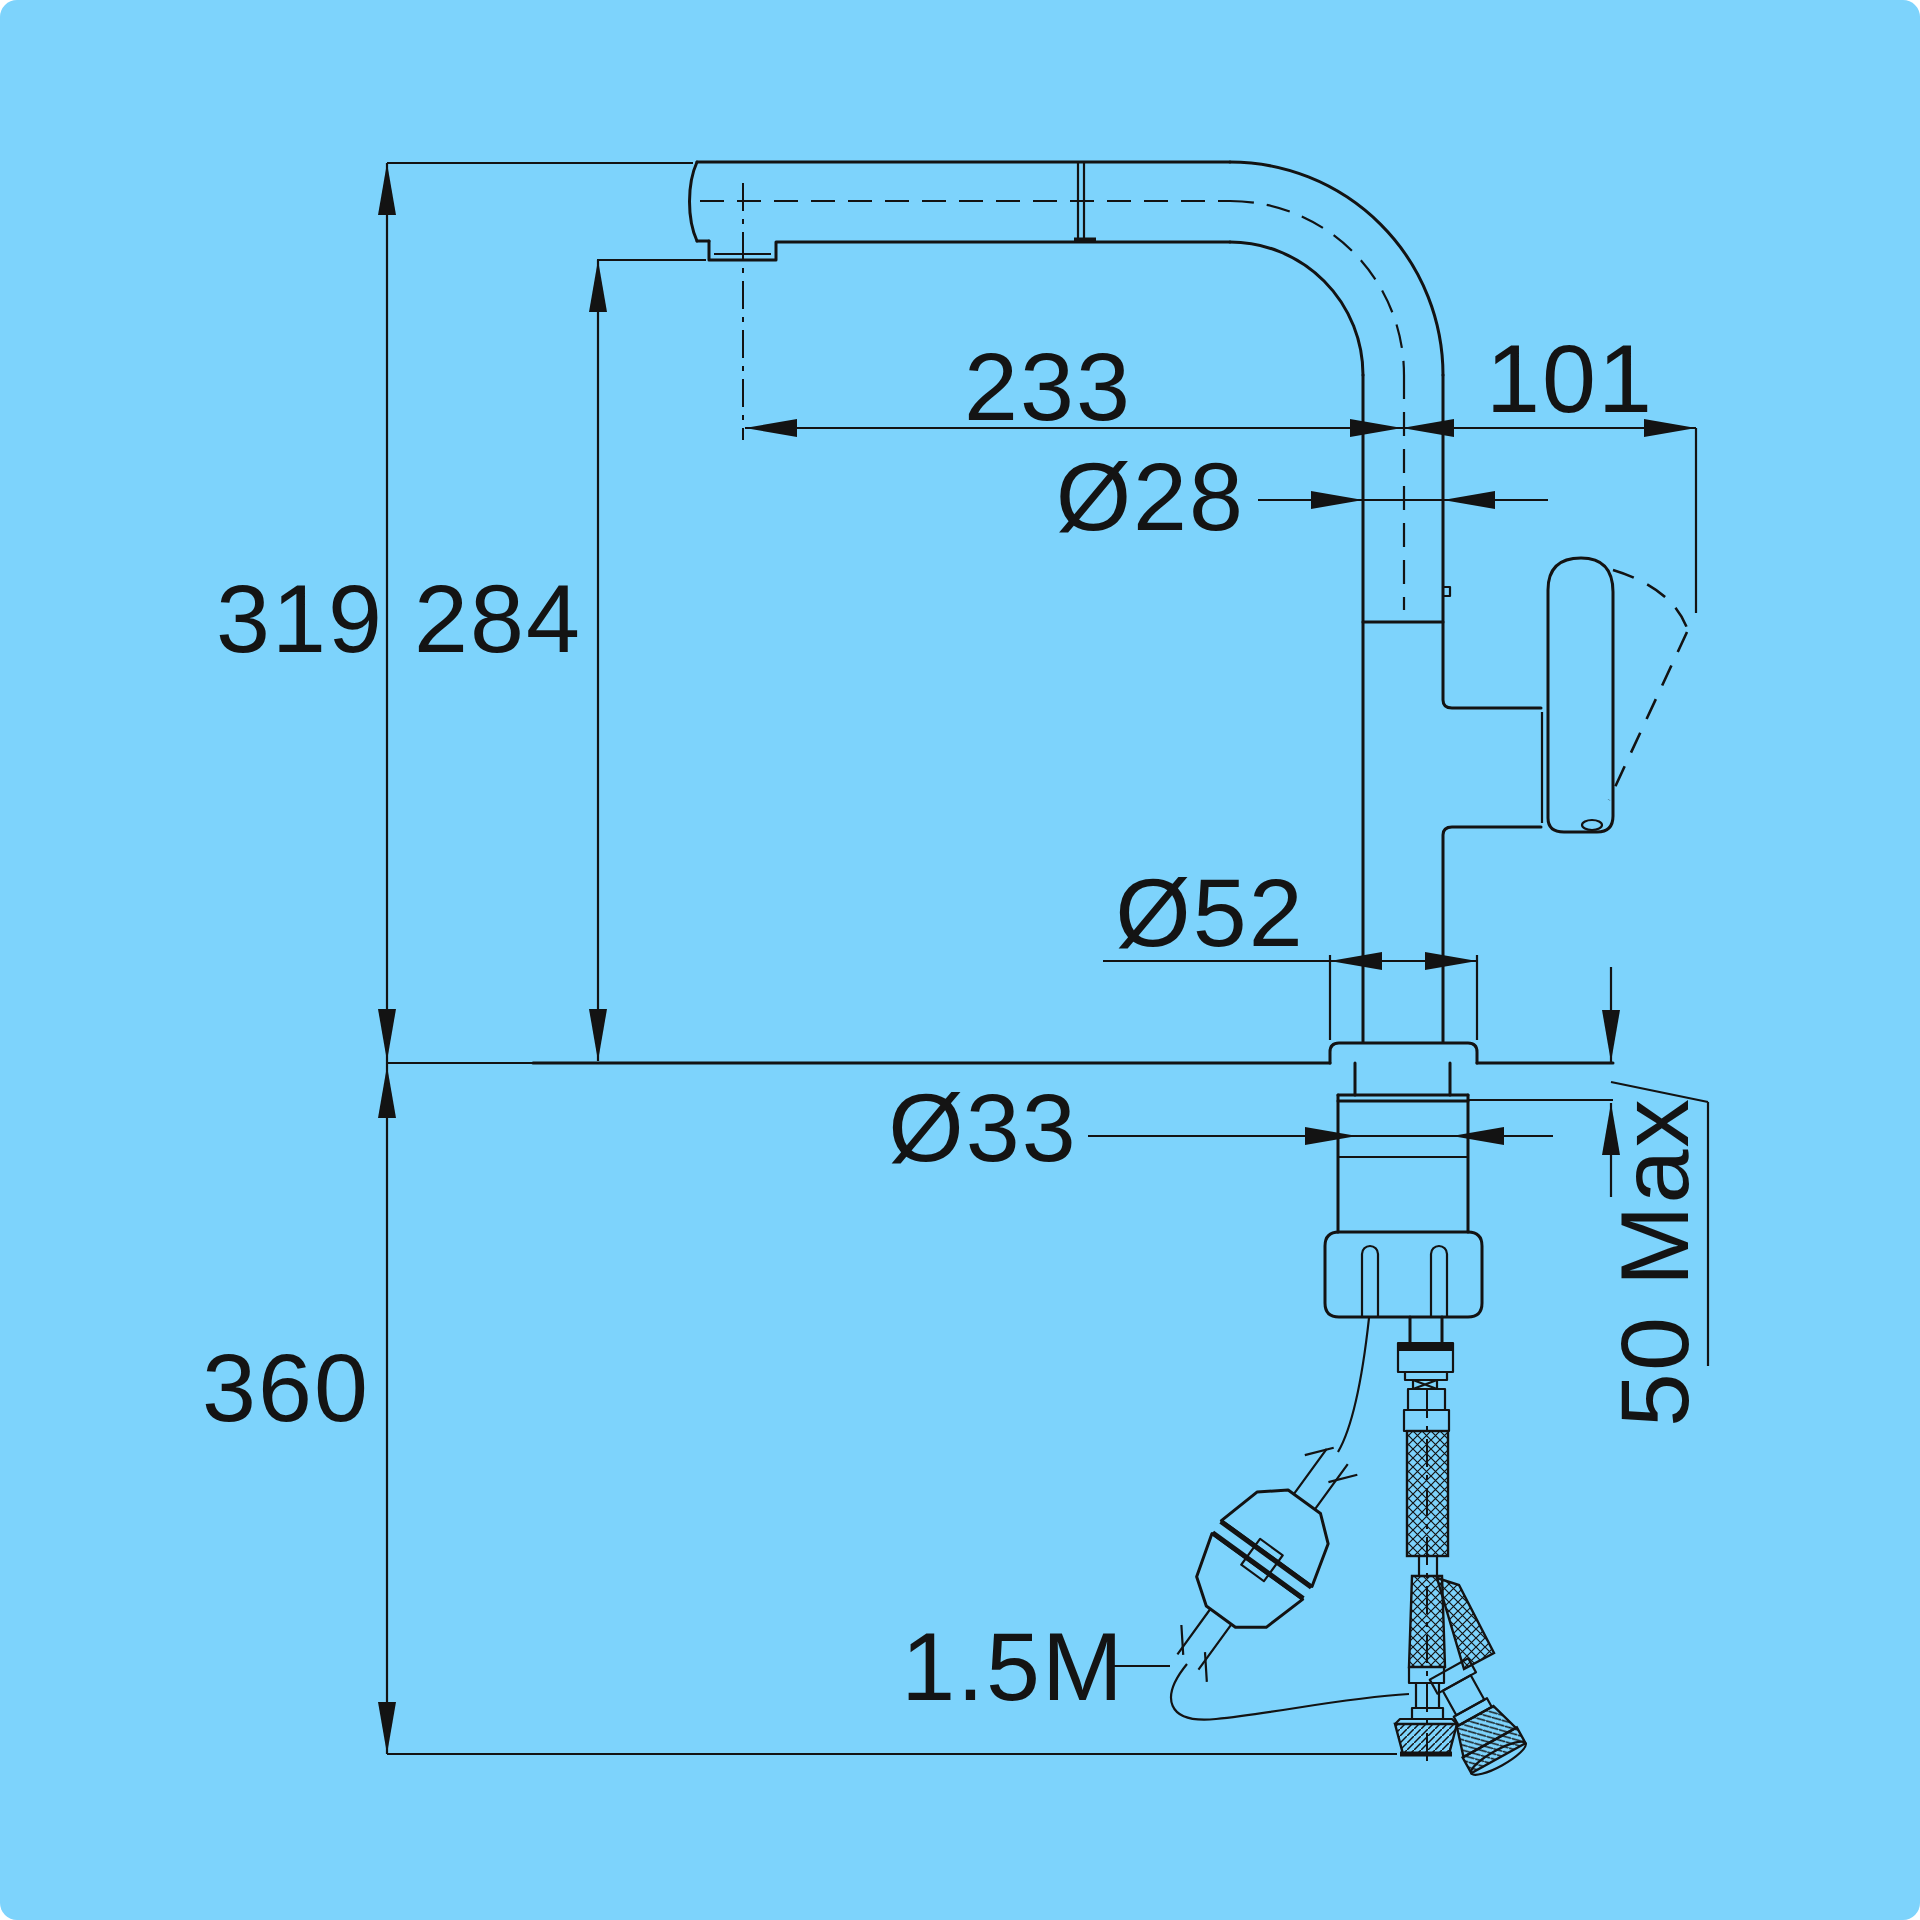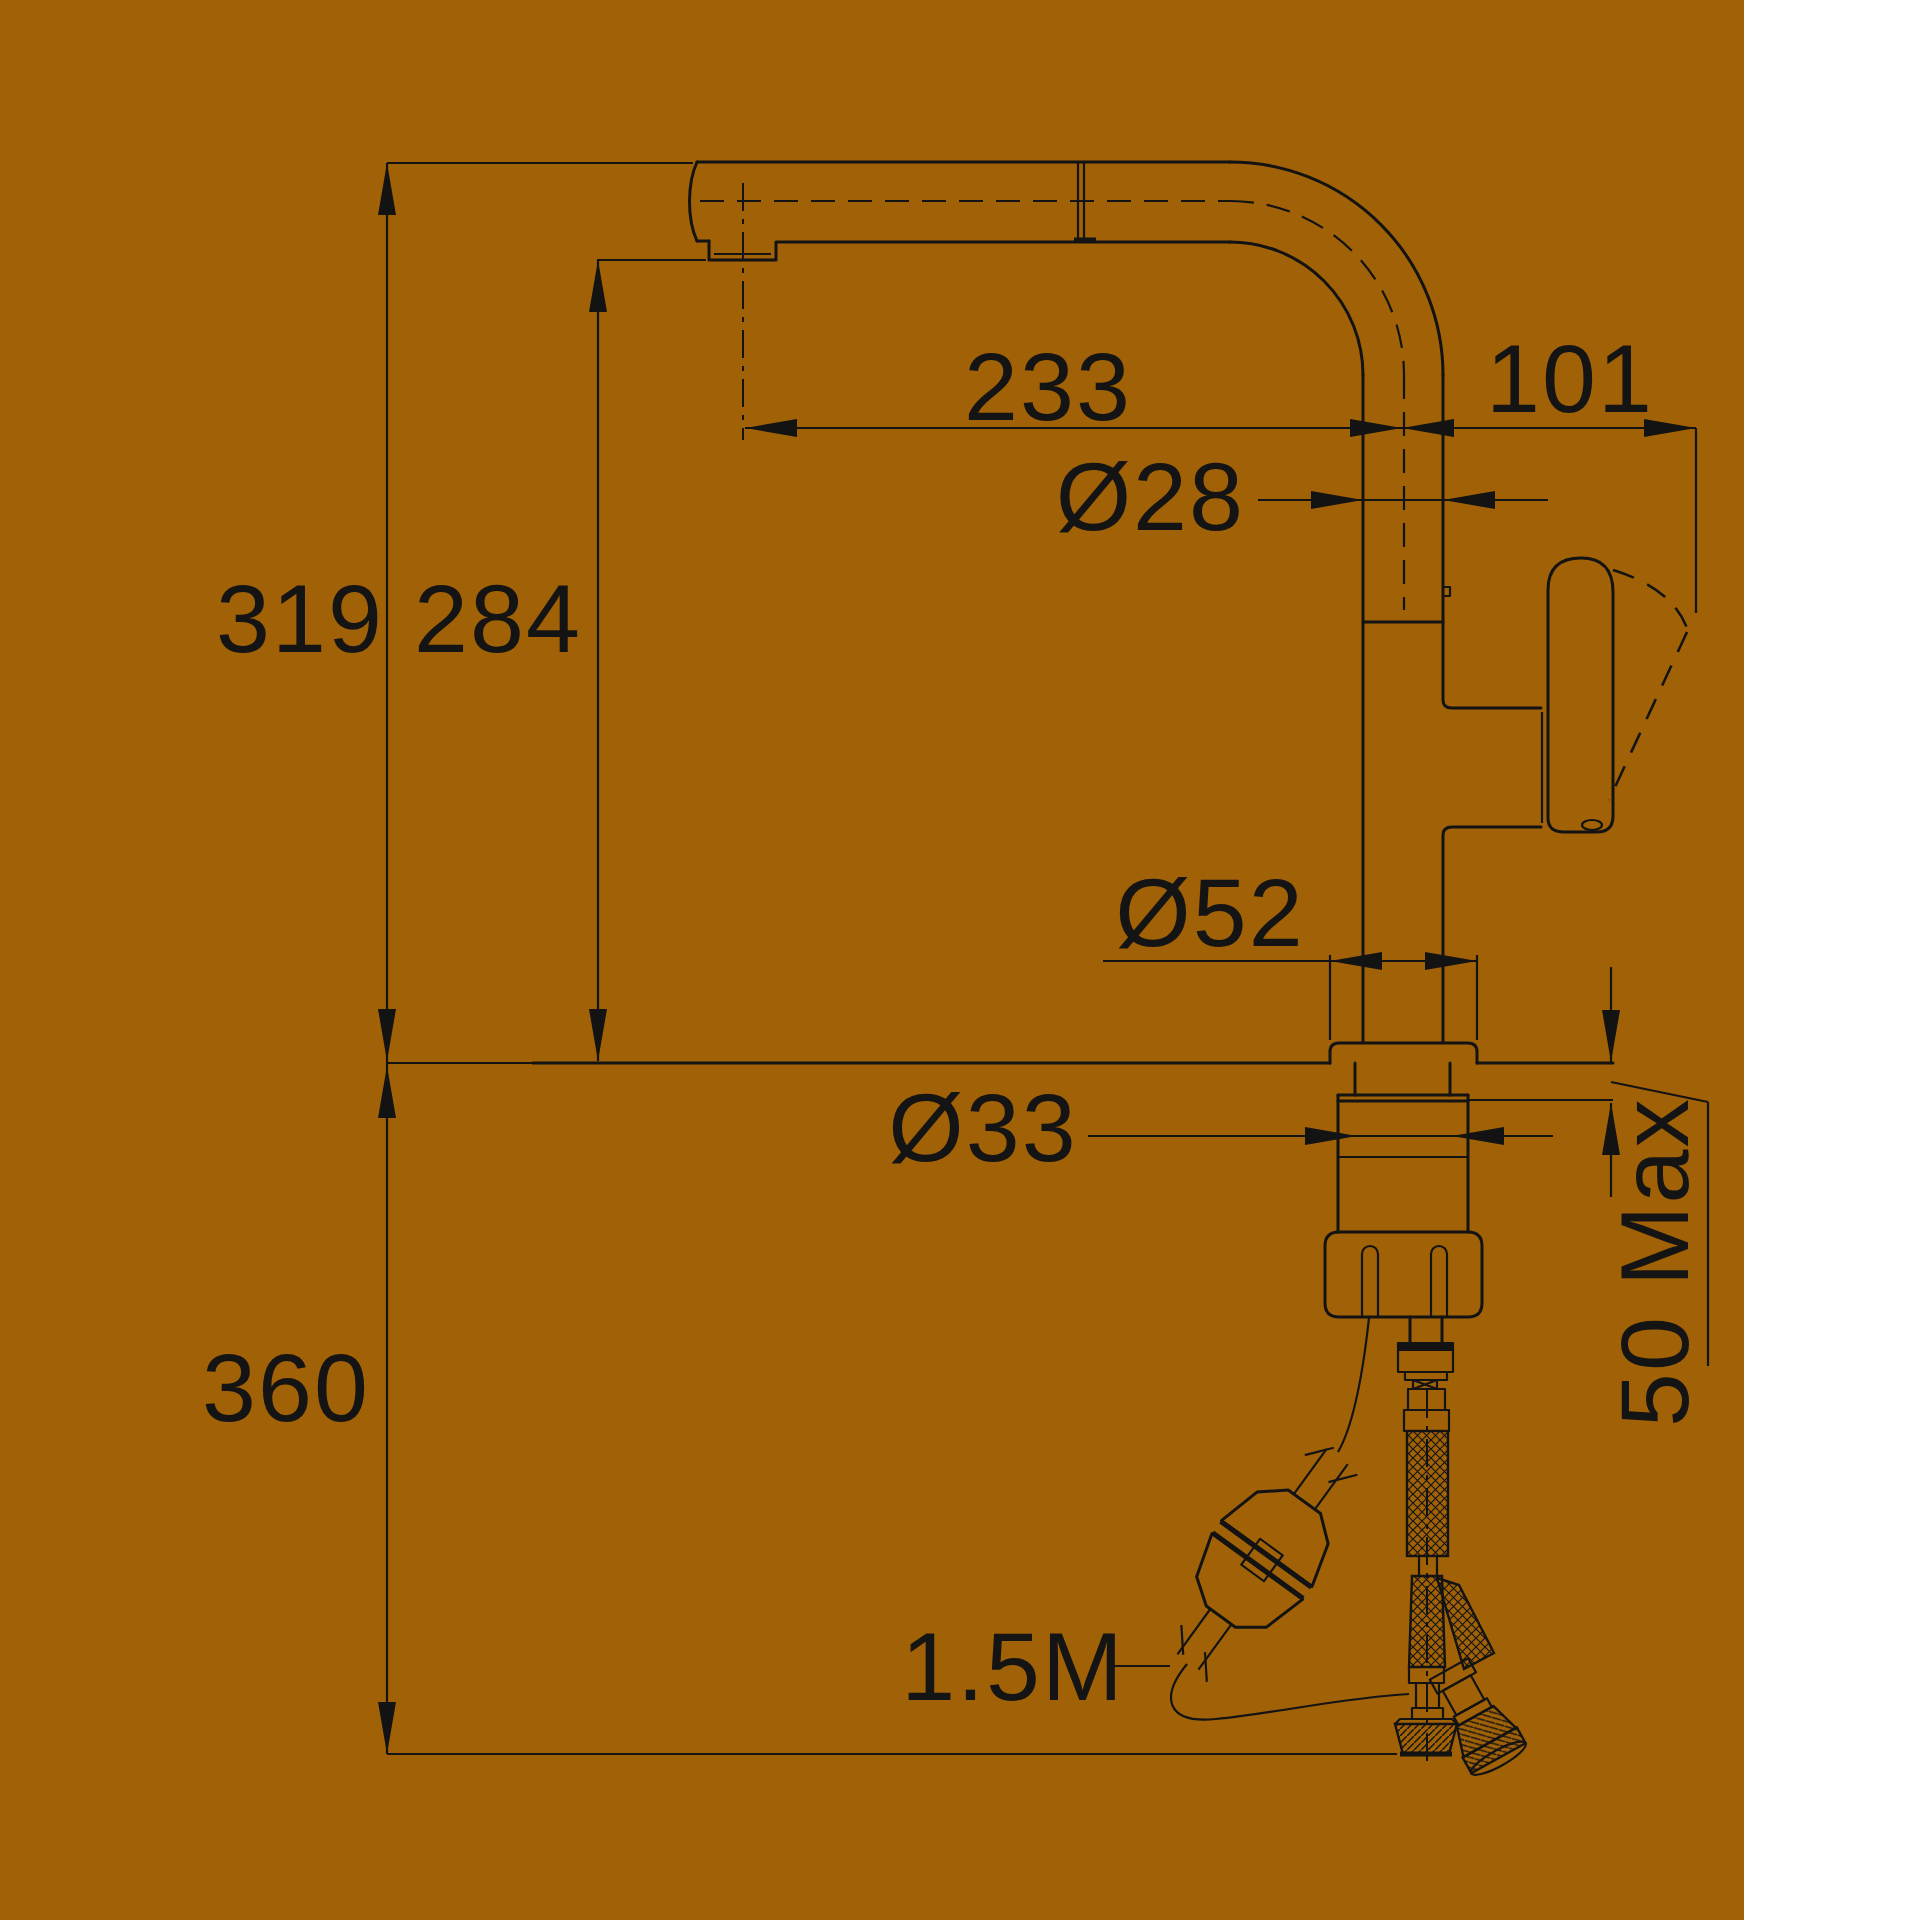--- a/index.html
+++ b/index.html
@@ -2,24 +2,25 @@
 <html><head>
 <meta charset="utf-8">
 <style>
   html, body {
     margin: 0;
     padding: 0;
     background: #ffffff;
   }
   .sheet {
     position: relative;
-    width: 1744px;
+    width: 1920px;
     height: 1920px;
-    background: #a16207;
+    background: #7dd3fc;
     font-family: "Liberation Sans", sans-serif;
+    border-radius: 17px;
   }
   svg { display: block; }
   .dim-text {
     font-family: "Liberation Sans", sans-serif;
     font-size: 97px;
     font-weight: 300;
     letter-spacing: 2px;
     fill: #141414;
   }
   .obj  { stroke: #131313; stroke-width: 3;   fill: none; stroke-linejoin: round; stroke-linecap: round; }

